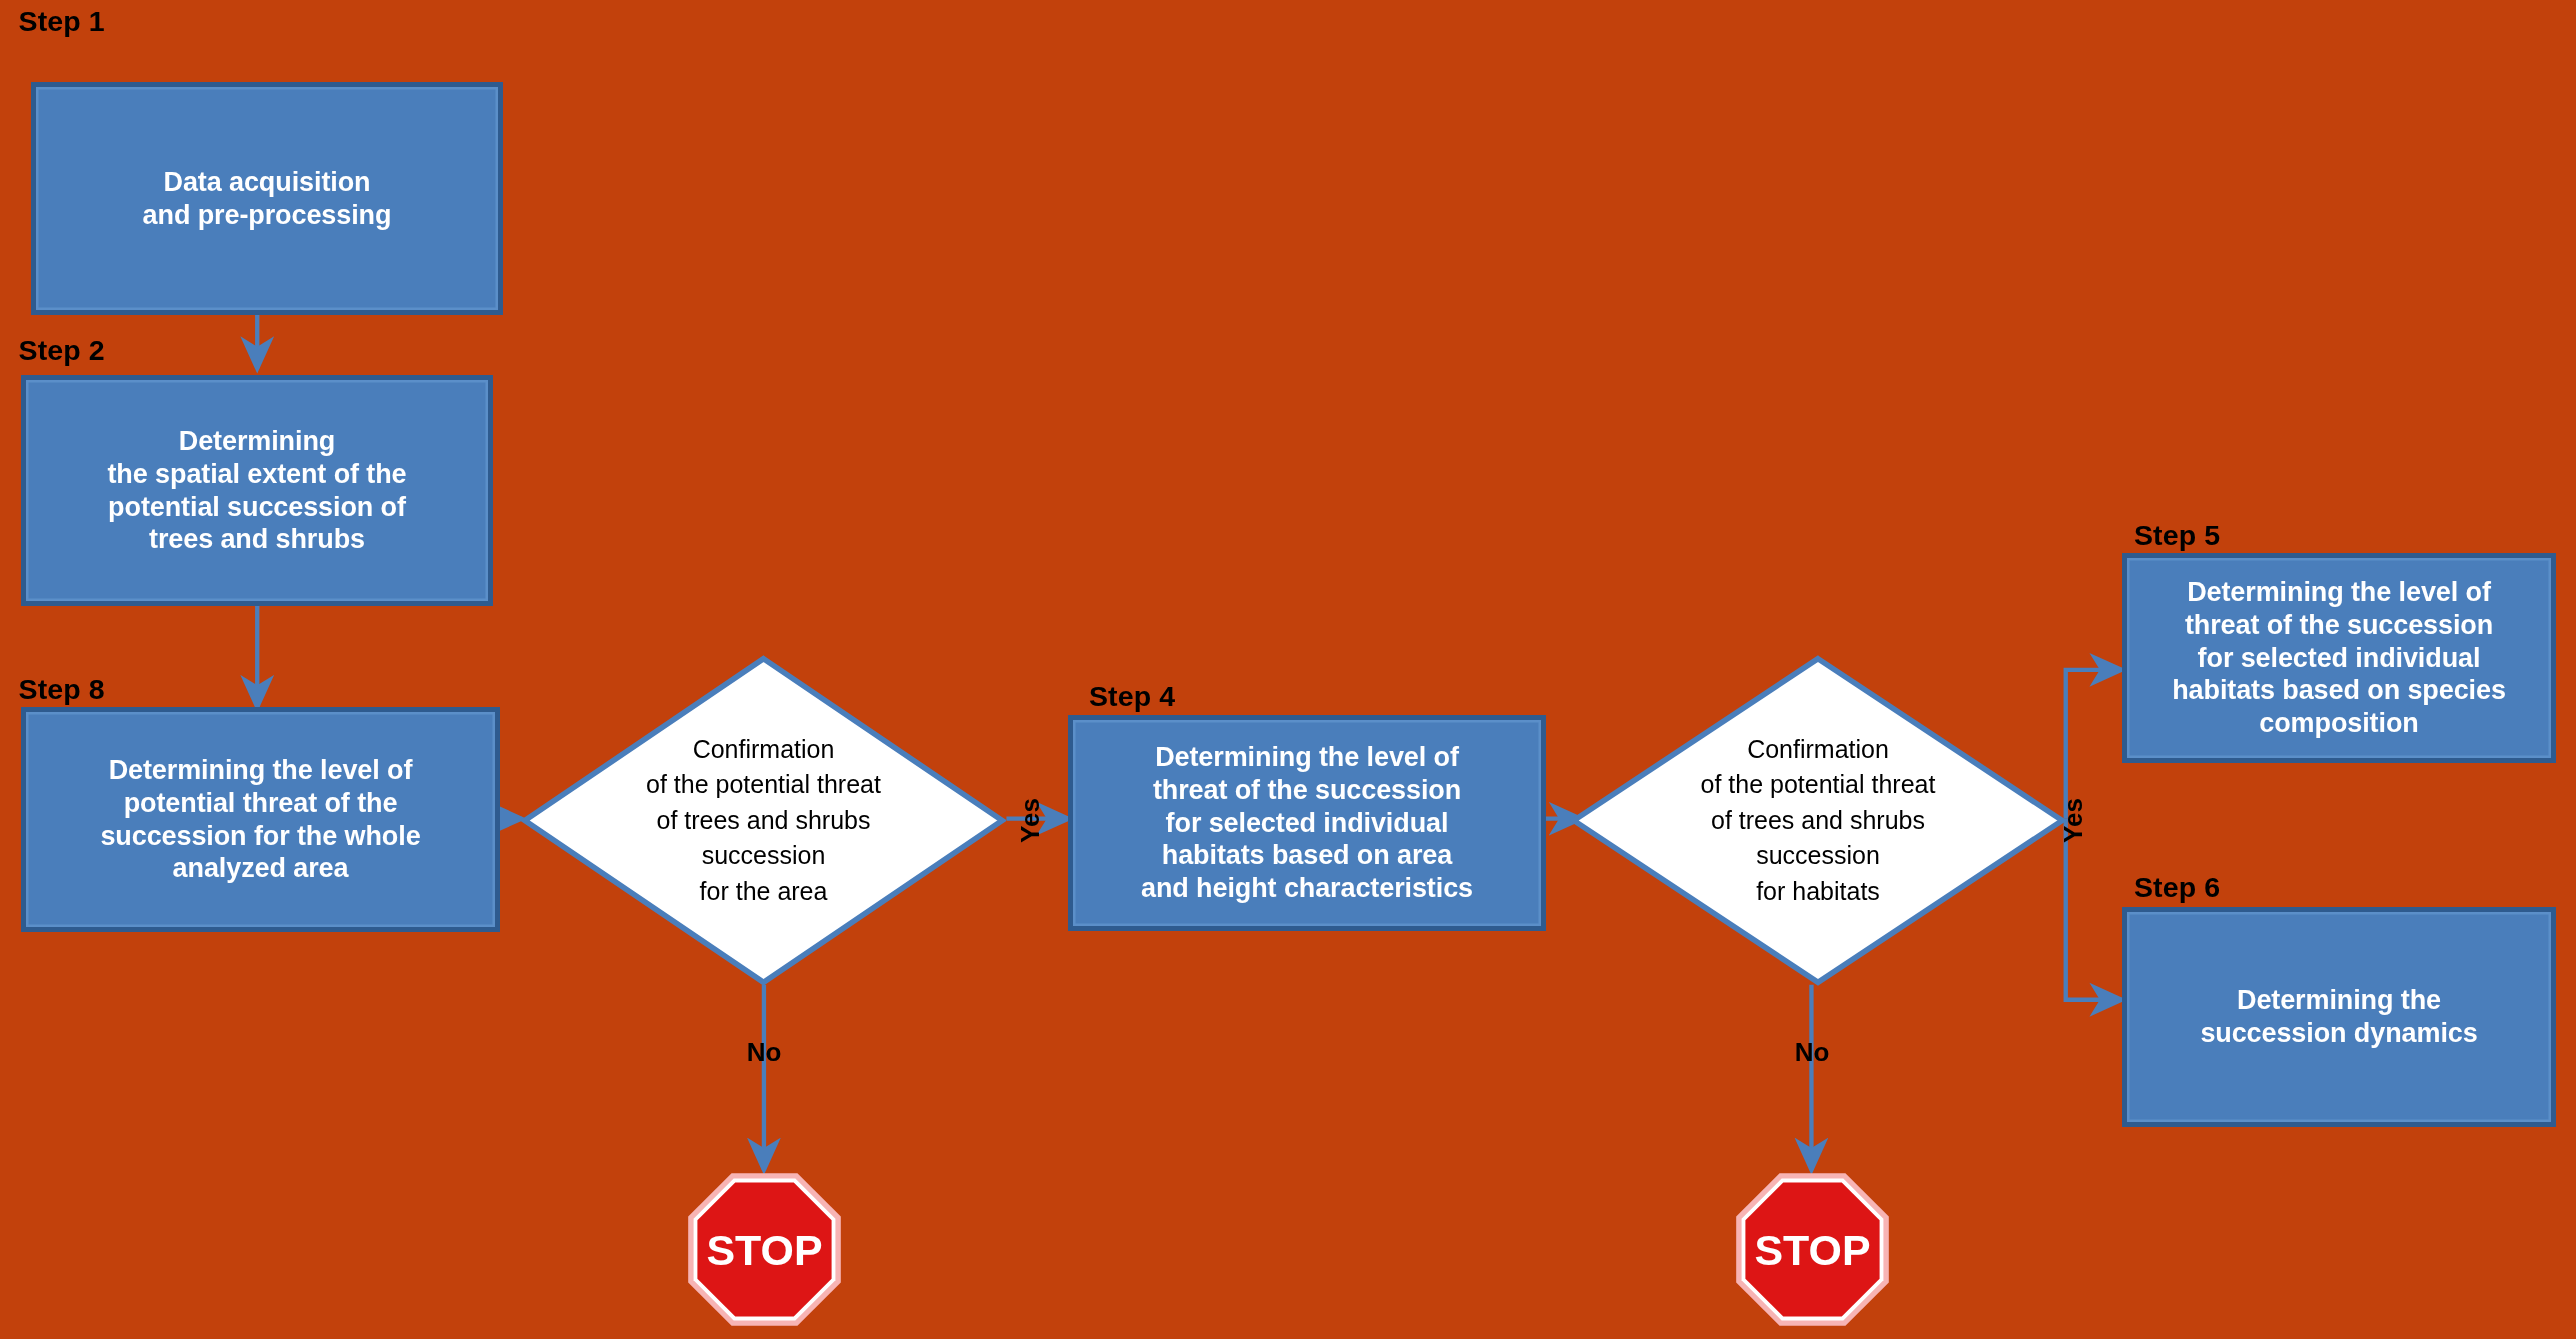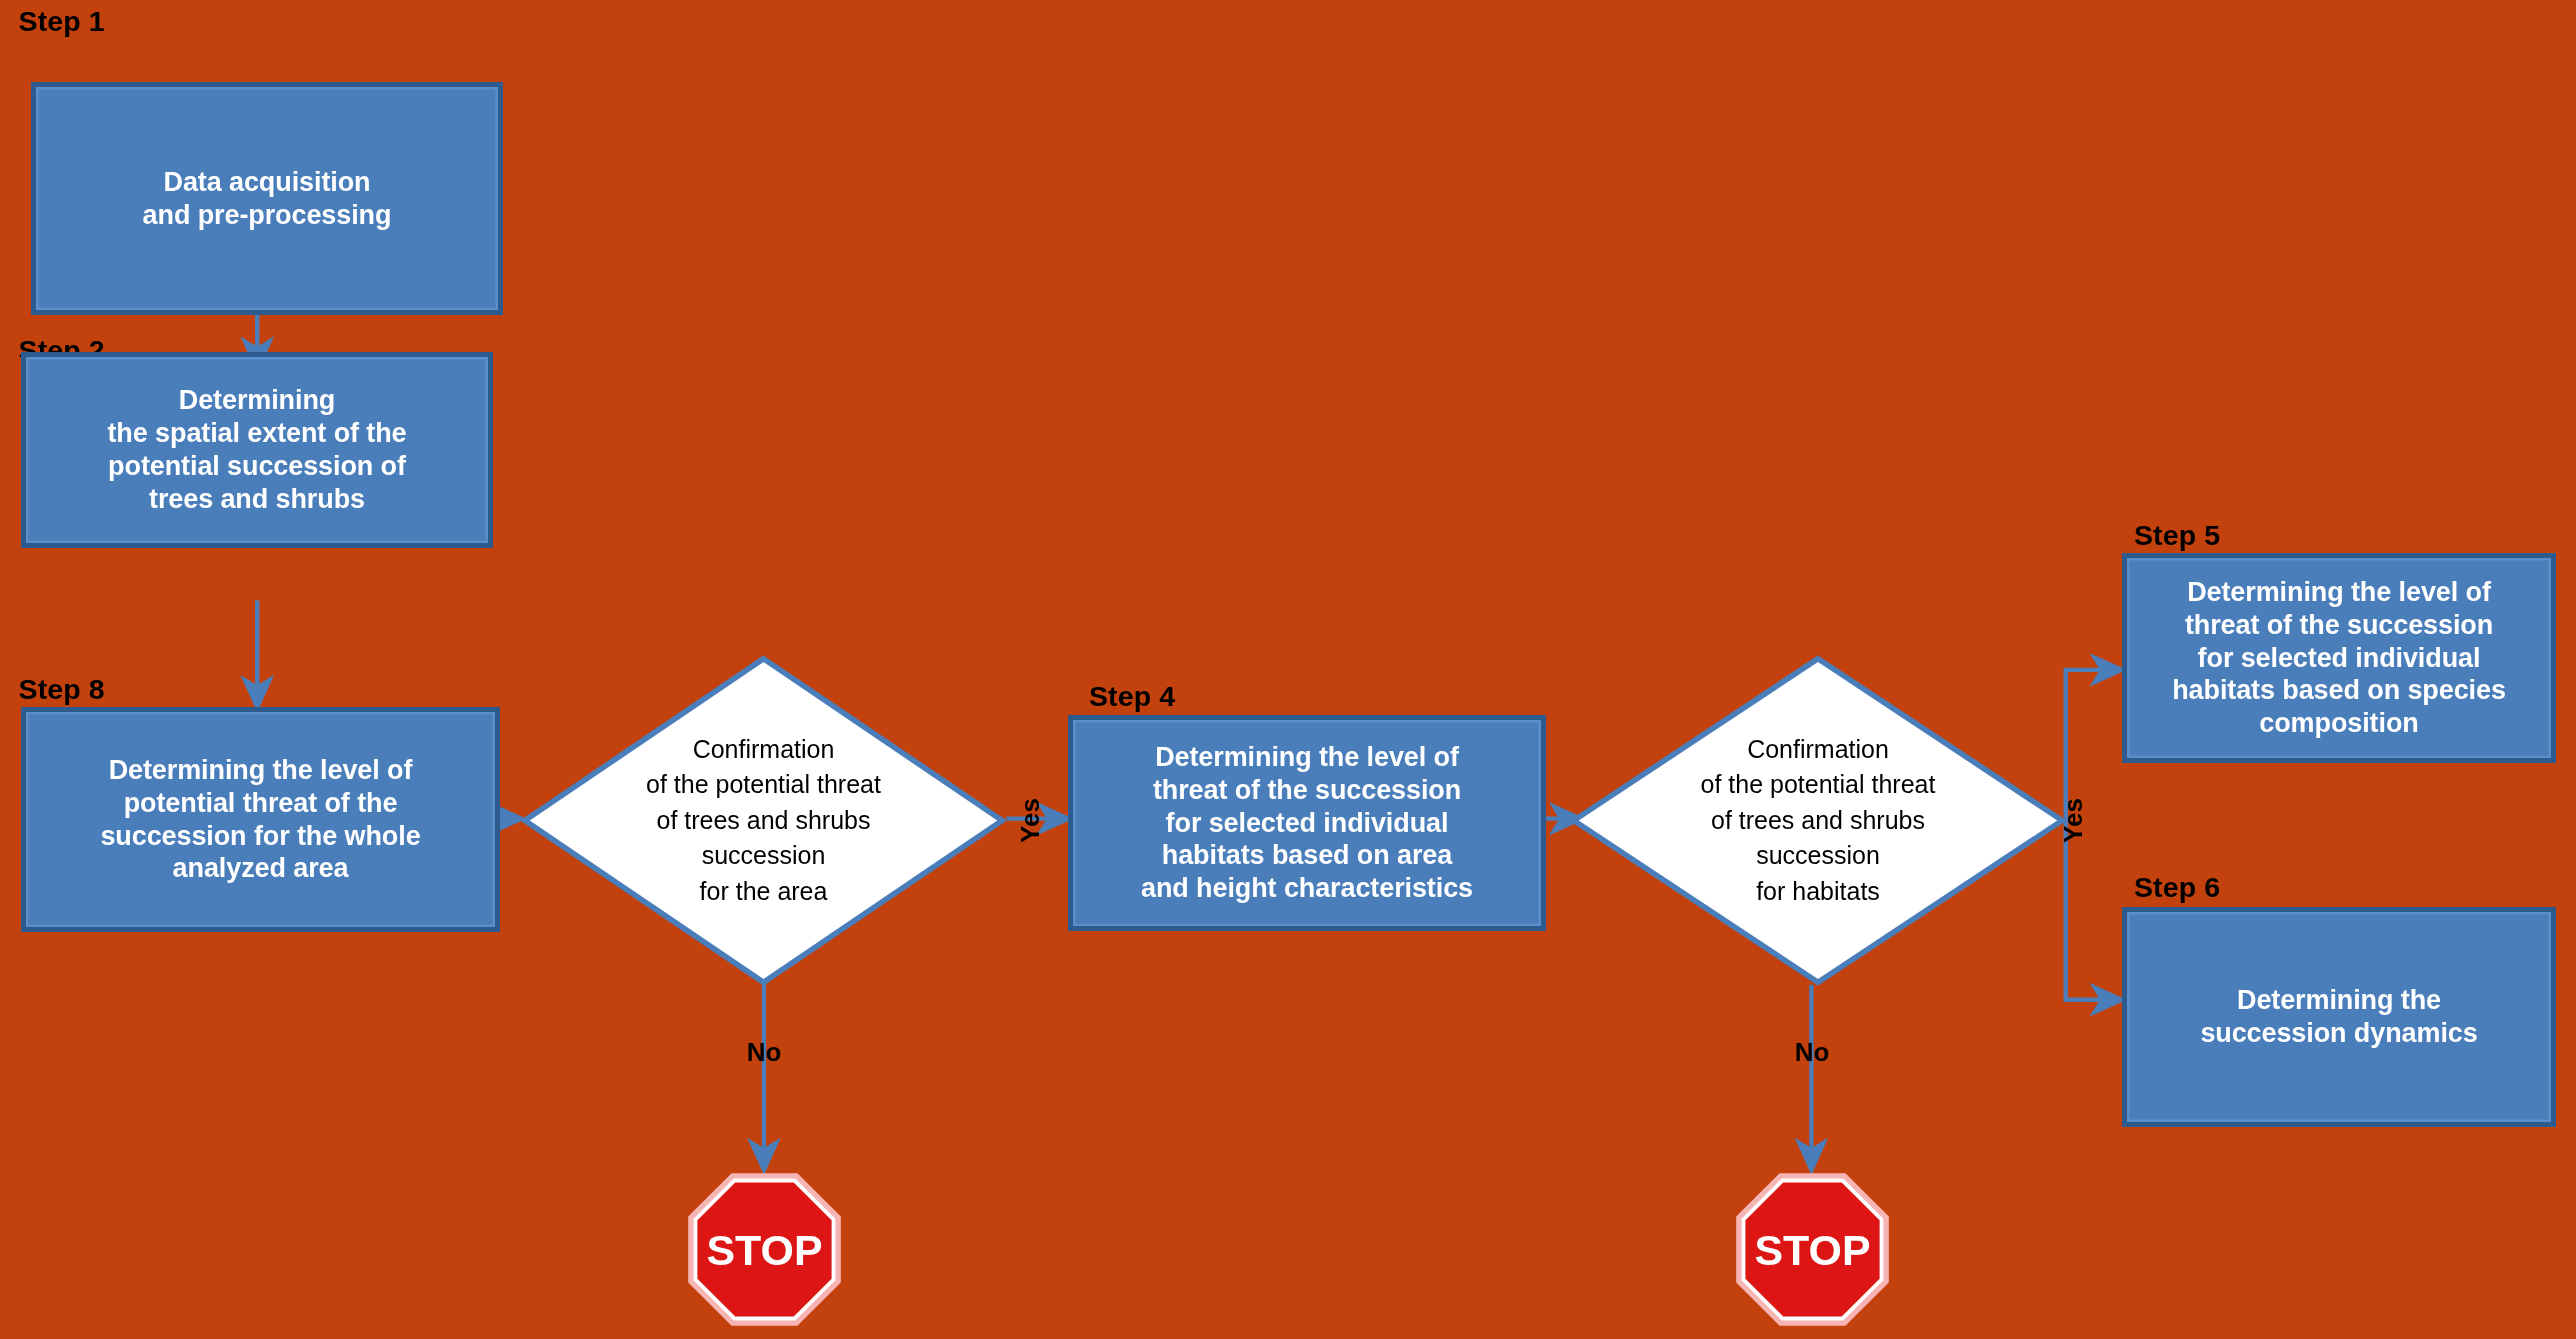--- a/index.html
+++ b/index.html
@@ -129,21 +129,21 @@
 
       <path d="M2920,1588 L2920,1886"></path>
     </g>
   </svg>
 
   <div class="step-label" style="left:18.6px;top:5px;">Step 1</div>
   <div class="pbox" style="left:31px;top:40px;width:472px;height:233px;font-size:27px;margin-top:42px;">Data acquisition
 and pre-processing</div>
 
   <div class="step-label" style="left:18.6px;top:334px;">Step 2</div>
-  <div class="pbox" style="left:21px;top:352px;width:472px;height:196px;font-size:27px;">Determining
+  <div class="pbox" style="left:21px;top:375px;width:472px;height:231px;font-size:27px;">Determining
 the spatial extent of the
 potential succession of
 trees and shrubs</div>
 
   <div class="step-label" style="left:18.6px;top:673px;">Step 8</div>
   <div class="pbox" style="left:21px;top:707px;width:479px;height:225px;font-size:27px;">Determining the level of
 potential threat of the
 succession for the whole
 analyzed area</div>
 

